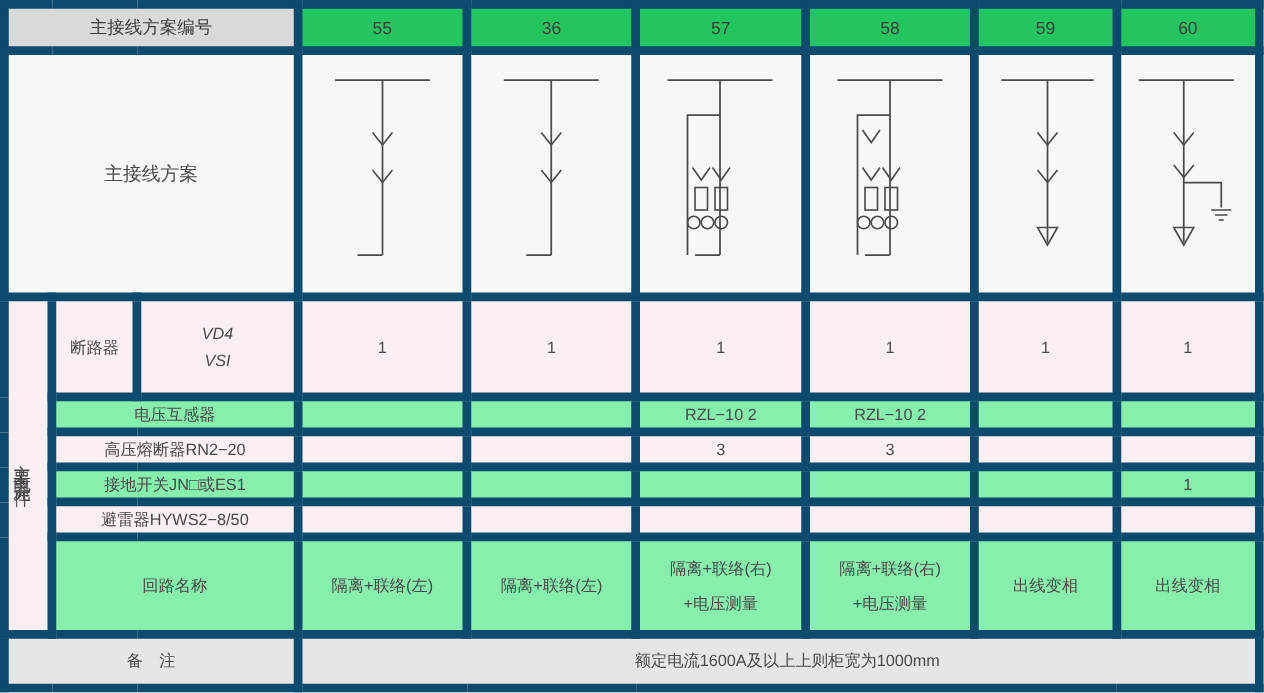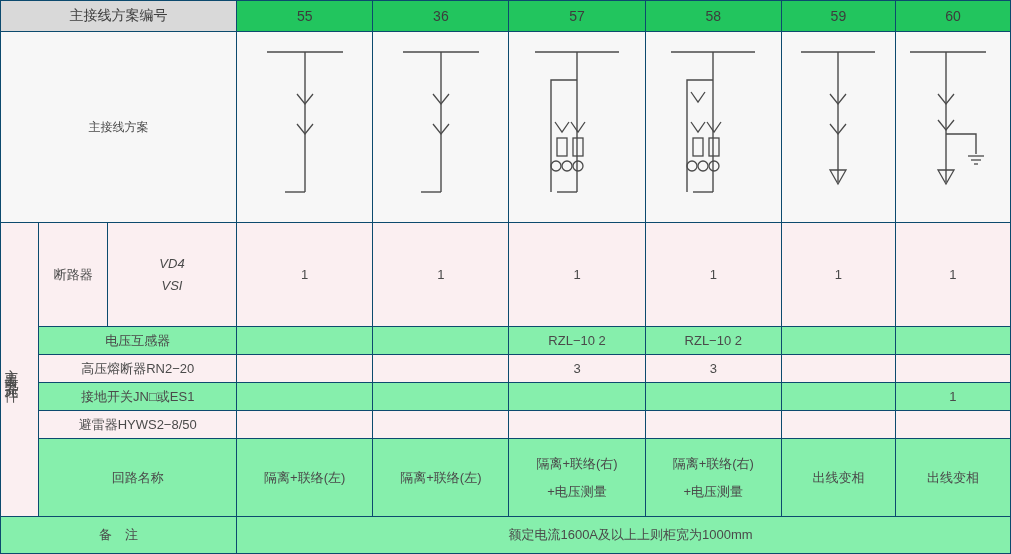--- a/index.html
+++ b/index.html
@@ -6,35 +6,35 @@
   body{
     width:1011px;height:554px;
     background:#ffffff;
     font-family:"Liberation Sans","DejaVu Sans",sans-serif;
     font-size:13px;
     color:#3a3a3a;
     overflow:hidden;
   }
   table{border-collapse:collapse;width:1011px;height:554px;table-layout:fixed;}
   td{
-    border:1px solid #0c4a6e;
+    border:7px solid #0c4a6e;
     text-align:center;
     vertical-align:middle;
     font-size:13px;
     color:#4a4a4a;
     padding:0;
   }
   .hdr{background:#d9d9d9;color:#3c3c3c;height:30px;font-size:14px;}
   .hdr-num{background:#22c55e;}
   .diagram-row td{background:#f7f7f7;height:190px;}
-  .diagram-label{background:#f7f7f7;font-size:12px;}
+  .diagram-label{background:#f7f7f7;font-size:15px;}
   .pinkish{background:#fbeff1;}
   .pink-label{background:#fbeff1;}
   .pale{background:#86efac;}
-  .note-row td{background:#86efac;height:36px;}
+  .note-row td{background:#e5e5e5;height:36px;}
   .note-label{background:#f7f7f7;}
   .vertical{
     writing-mode:vertical-rl;
     text-orientation:upright;
     letter-spacing:4px;
     line-height:1.5;
     font-size:14px;
   }
   .note-text{text-align:center;padding-left:14px;}
   .two-line div{line-height:1.65;font-style:italic;}

